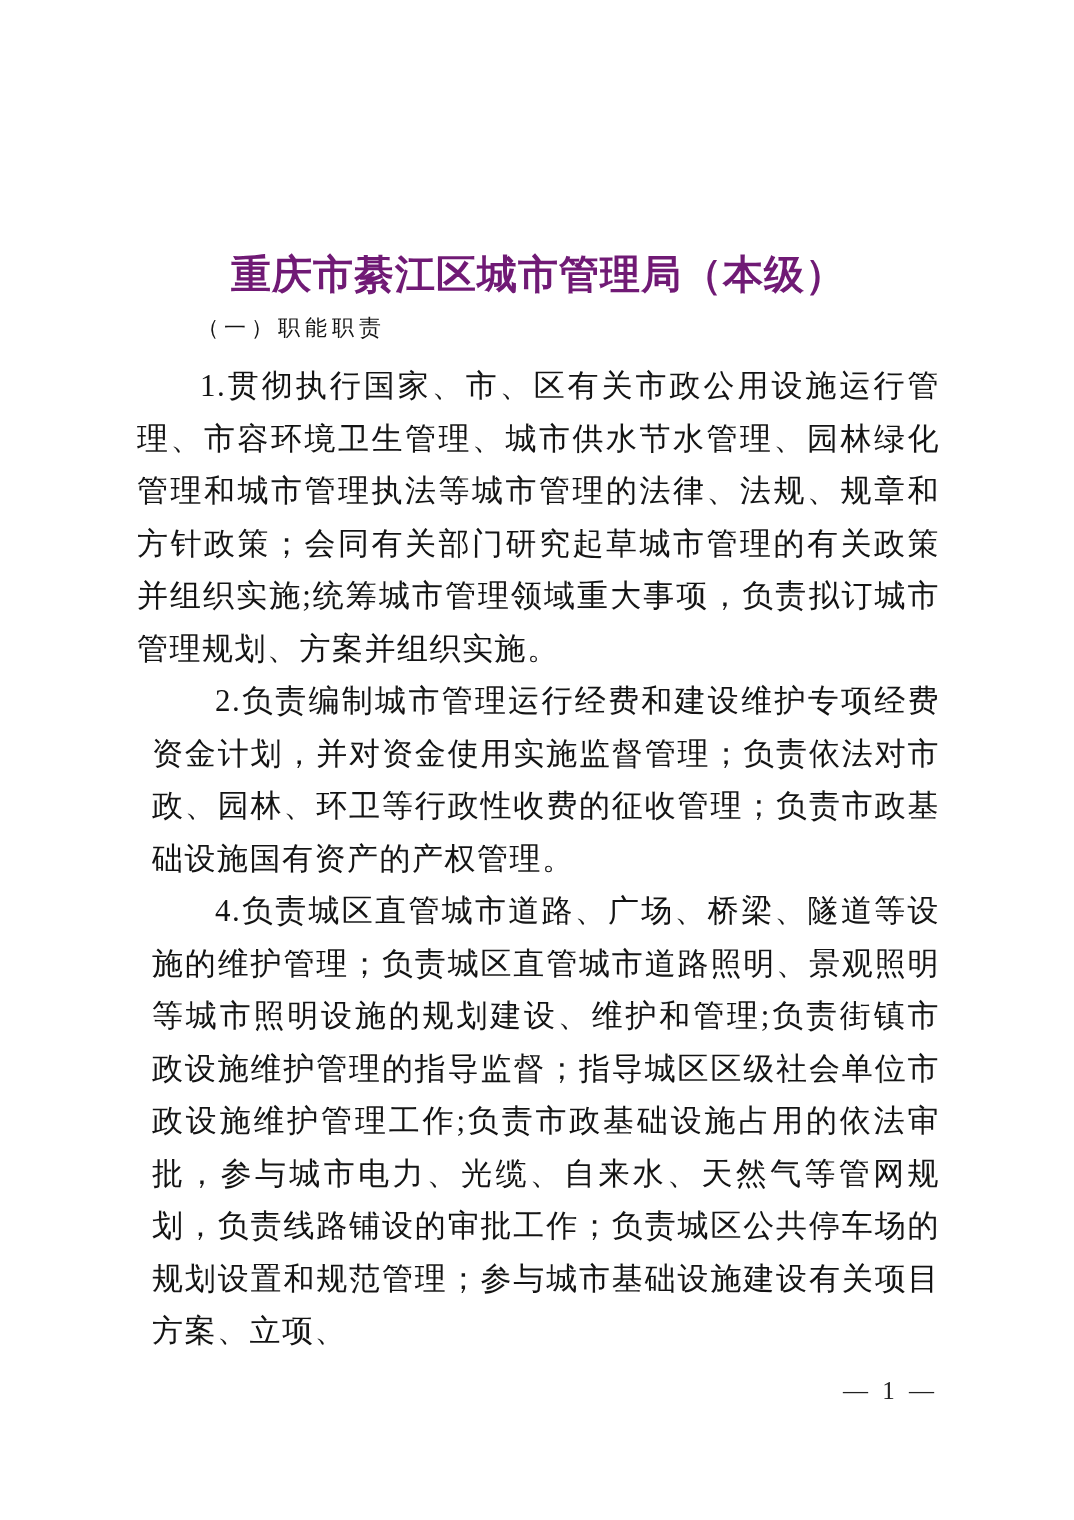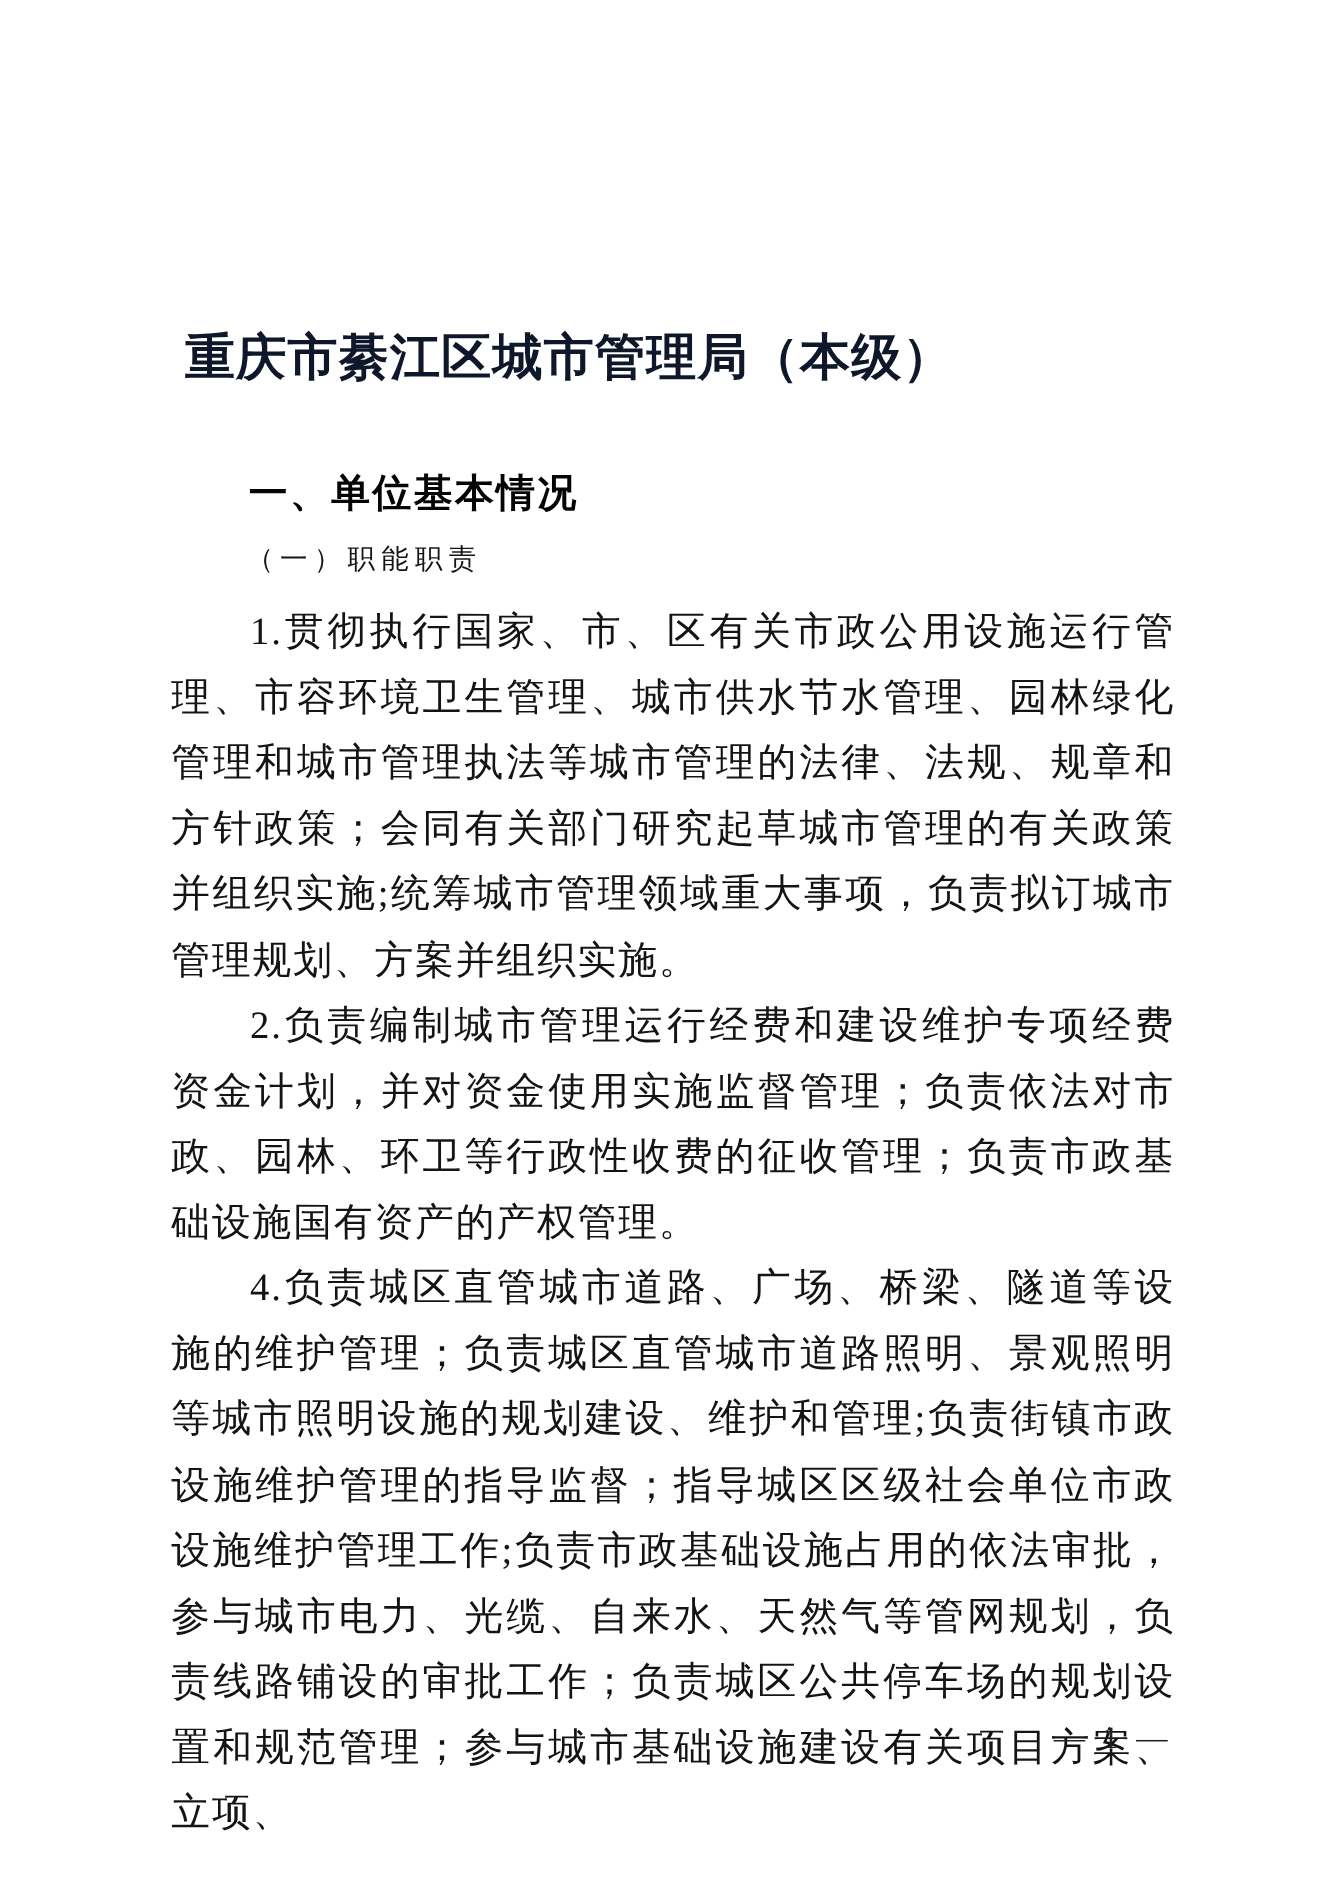--- a/index.html
+++ b/index.html
@@ -15,28 +15,28 @@
     overflow: hidden;
     color: #111111;
   }
   .content {
     position: absolute;
     left: 137px;
     top: 0;
     width: 803px;
   }
   .doc-title {
-    margin: 11px;
+    margin: 0;
     padding-top: 248px;
-    text-align: left;
+    text-align: center;
     font-family: "Liberation Serif", "DejaVu Serif", serif;
     font-weight: bold;
     font-size: 40px;
     line-height: 54px;
-    color: #0f172a;
+    color: #701a75;
     letter-spacing: 1px;
   }
   .doc-title .title-line {
     display: block;
     white-space: nowrap;
   }
   .section-heading {
     margin: 56px 0 0 0;
     padding-left: 62px;
     font-family: "Liberation Sans", "DejaVu Sans", sans-serif;
@@ -61,20 +61,21 @@
     font-family: "Liberation Serif", "DejaVu Serif", serif;
     font-size: 31px;
     line-height: 52.5px;
     text-indent: 63px;
     text-align: justify;
     letter-spacing: 1.5px;
     color: #141414;
   }
   .body-para + .body-para {
     margin-top: 0;
+    margin-left: 15px;
   }
   .page-footer {
     position: absolute;
     right: 136px;
     bottom: 116px;
     font-family: "Liberation Serif", "DejaVu Serif", serif;
     font-size: 25px;
     line-height: 26px;
     color: #222222;
     letter-spacing: 4px;
@@ -82,21 +83,20 @@
 </style>
 </head>
 <body>
 
 <div class="page">
   <div class="content">
     <h1 class="doc-title">
       <span class="title-line">重庆市綦江区城市管理局（本级）</span>
     </h1>
 
-    <h2 class="section-heading">一、单位基本情况</h2>
 
     <h3 class="sub-heading">（一）职能职责</h3>
 
     <p class="body-para">1.贯彻执行国家、市、区有关市政公用设施运行管理、市容环境卫生管理、城市供水节水管理、园林绿化管理和城市管理执法等城市管理的法律、法规、规章和方针政策；会同有关部门研究起草城市管理的有关政策并组织实施;统筹城市管理领域重大事项，负责拟订城市管理规划、方案并组织实施。</p>
 
     <p class="body-para">2.负责编制城市管理运行经费和建设维护专项经费资金计划，并对资金使用实施监督管理；负责依法对市政、园林、环卫等行政性收费的征收管理；负责市政基础设施国有资产的产权管理。</p>
 
     <p class="body-para">4.负责城区直管城市道路、广场、桥梁、隧道等设施的维护管理；负责城区直管城市道路照明、景观照明等城市照明设施的规划建设、维护和管理;负责街镇市政设施维护管理的指导监督；指导城区区级社会单位市政设施维护管理工作;负责市政基础设施占用的依法审批，参与城市电力、光缆、自来水、天然气等管网规划，负责线路铺设的审批工作；负责城区公共停车场的规划设置和规范管理；参与城市基础设施建设有关项目方案、立项、</p>
   </div>
 

